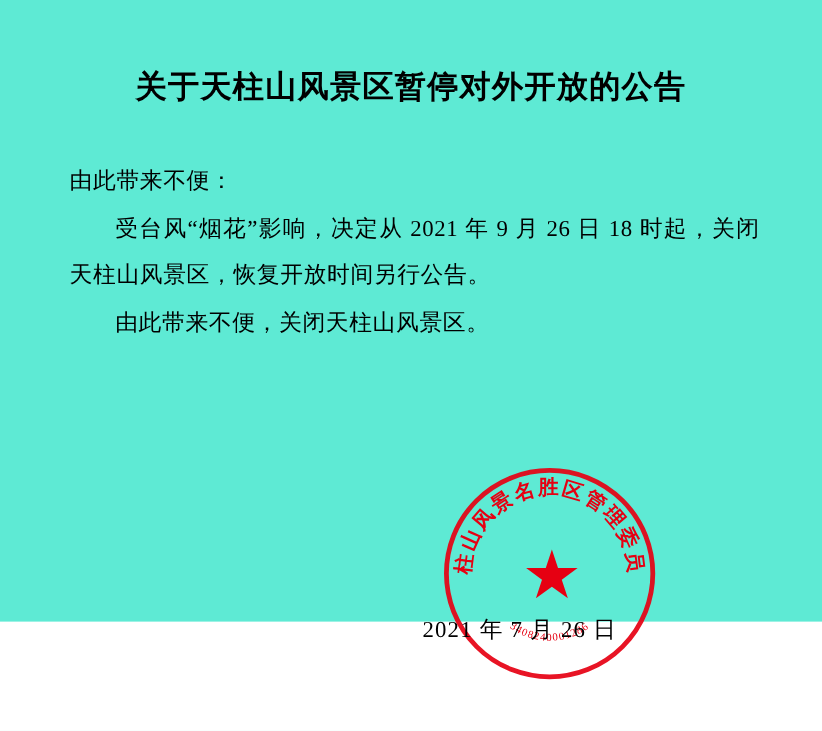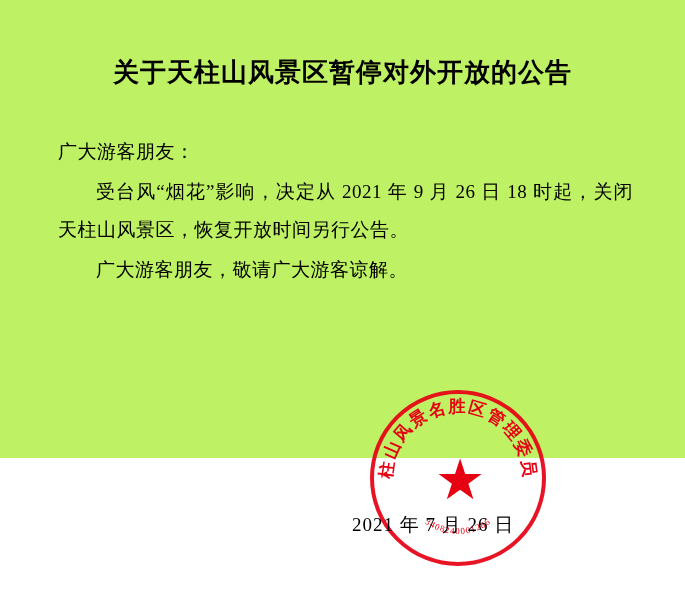--- a/index.html
+++ b/index.html
@@ -11,22 +11,22 @@
     width: 685px;
     height: 609px;
     position: relative;
     font-family: "Liberation Serif", "DejaVu Serif", serif;
     color: #000000;
     overflow: hidden;
   }
   .page {
     position: relative;
     width: 685px;
-    height: 458px;
-    background: #bef264;
+    height: 518px;
+    background: #5eead4;
   }
   .doc-title {
     position: absolute;
     top: 55px;
     left: 0;
     width: 685px;
     text-align: center;
     font-size: 26px;
     font-weight: bold;
     letter-spacing: 1px;
@@ -110,23 +110,23 @@
   }
 </style>
 </head>
 <body>
 
 <div class="page">
 
   <div class="doc-title">关于天柱山风景区暂停对外开放的公告</div>
 
   <div class="body-block">
-    <p class="para">广大游客朋友：</p>
+    <p class="para">由此带来不便：</p>
     <p class="para indent">受台风“烟花”影响，决定从 2021 年 9 月 26 日 18 时起，关闭天柱山风景区，恢复开放时间另行公告。</p>
-    <p class="para indent">广大游客朋友，敬请广大游客谅解。</p>
+    <p class="para indent">由此带来不便，关闭天柱山风景区。</p>
   </div>
 
   <div class="seal-wrap">
     <div class="seal"></div>
     <svg class="seal-arc" viewBox="0 0 176 176">
       <defs>
         <path id="arcTop" d="M 22,88 A 66,66 0 1 1 154,88" fill="none"></path>
         <path id="arcBottom" d="M 32,88 A 56,56 0 0 0 144,88" fill="none"></path>
       </defs>
       <text>

